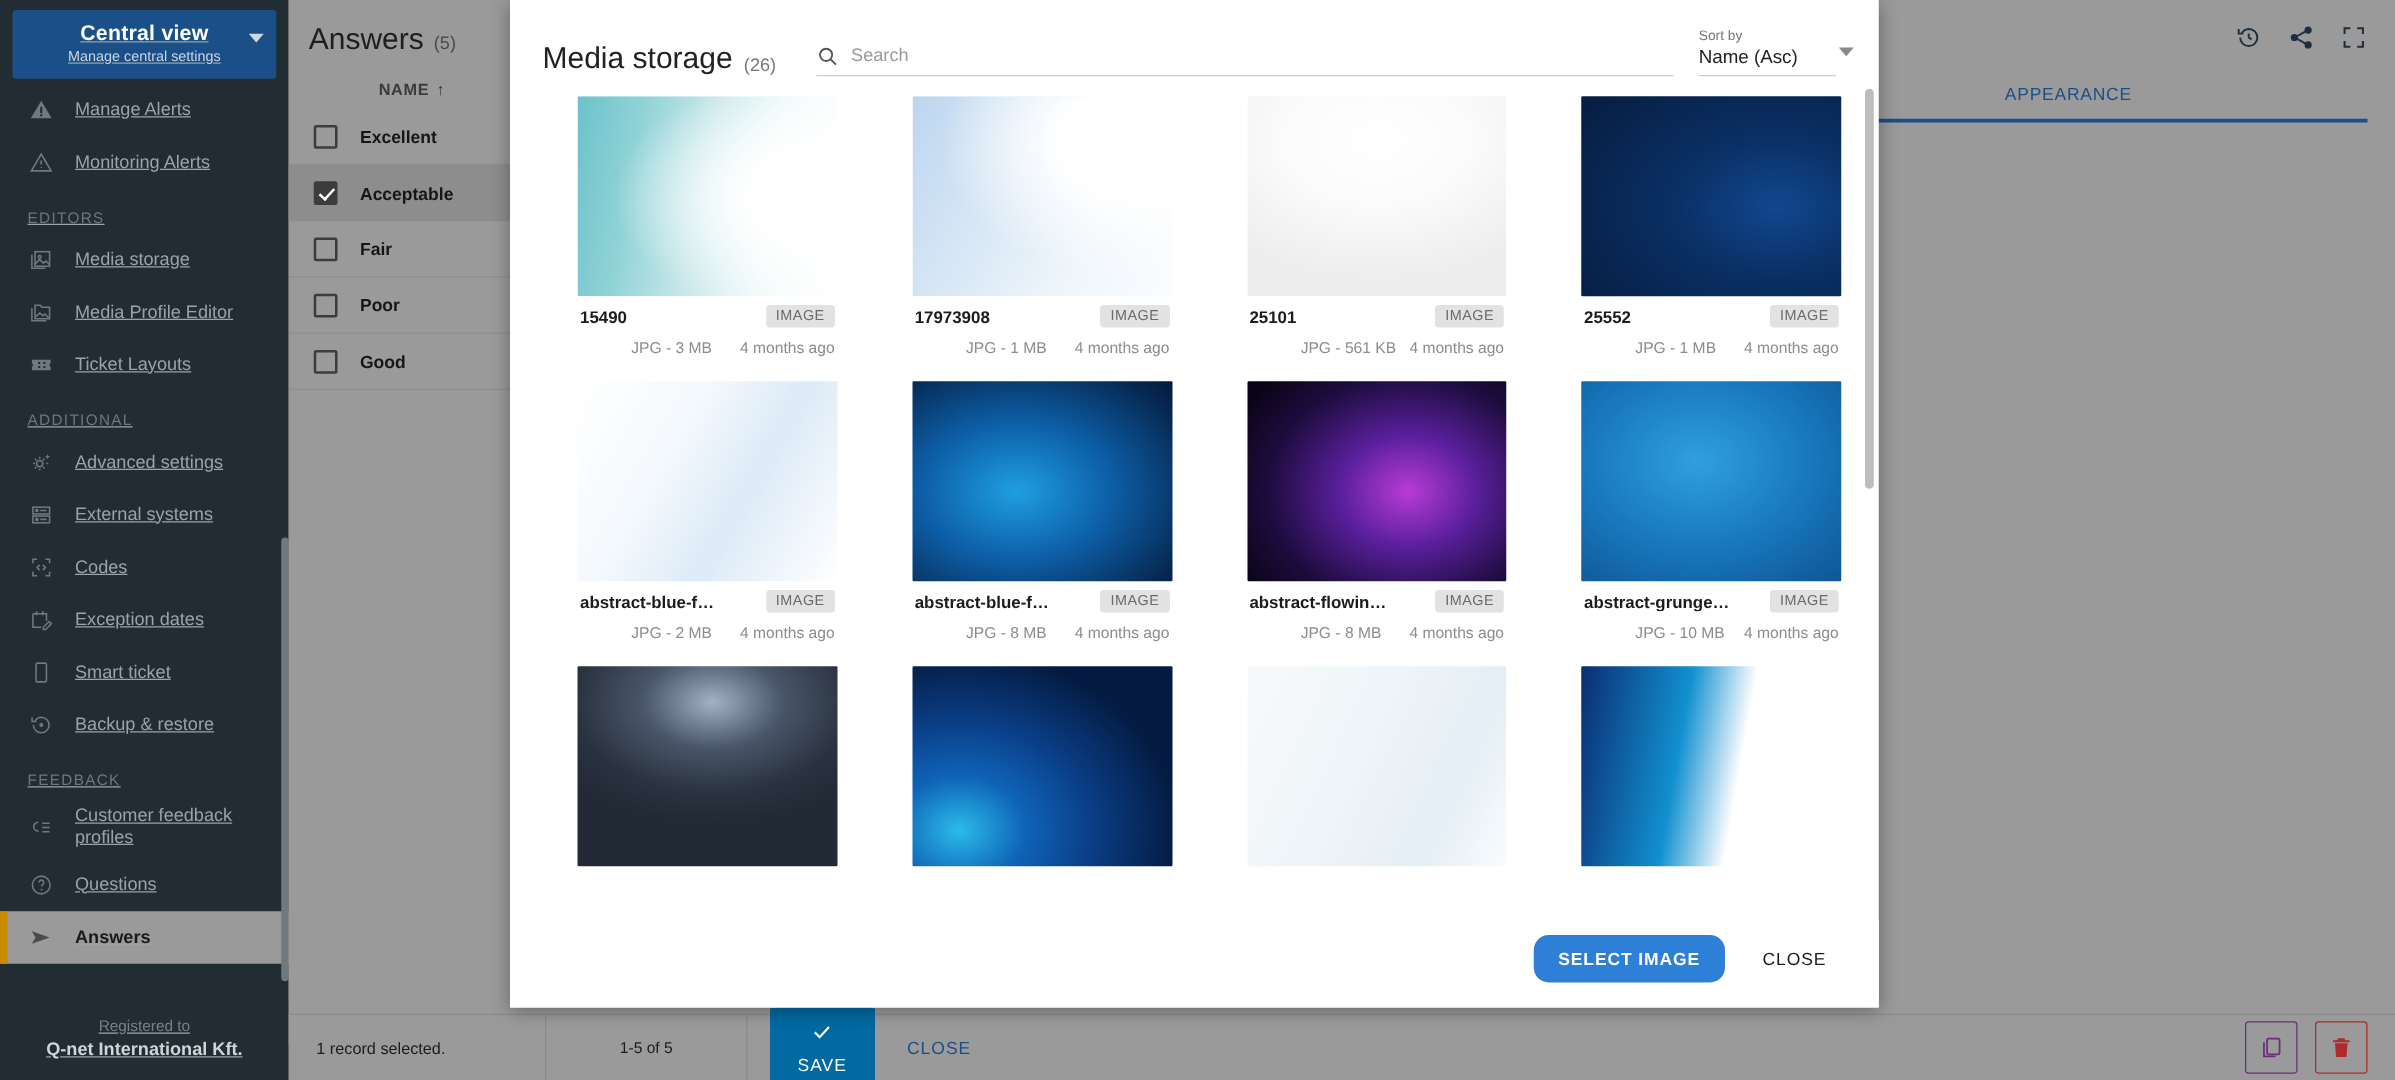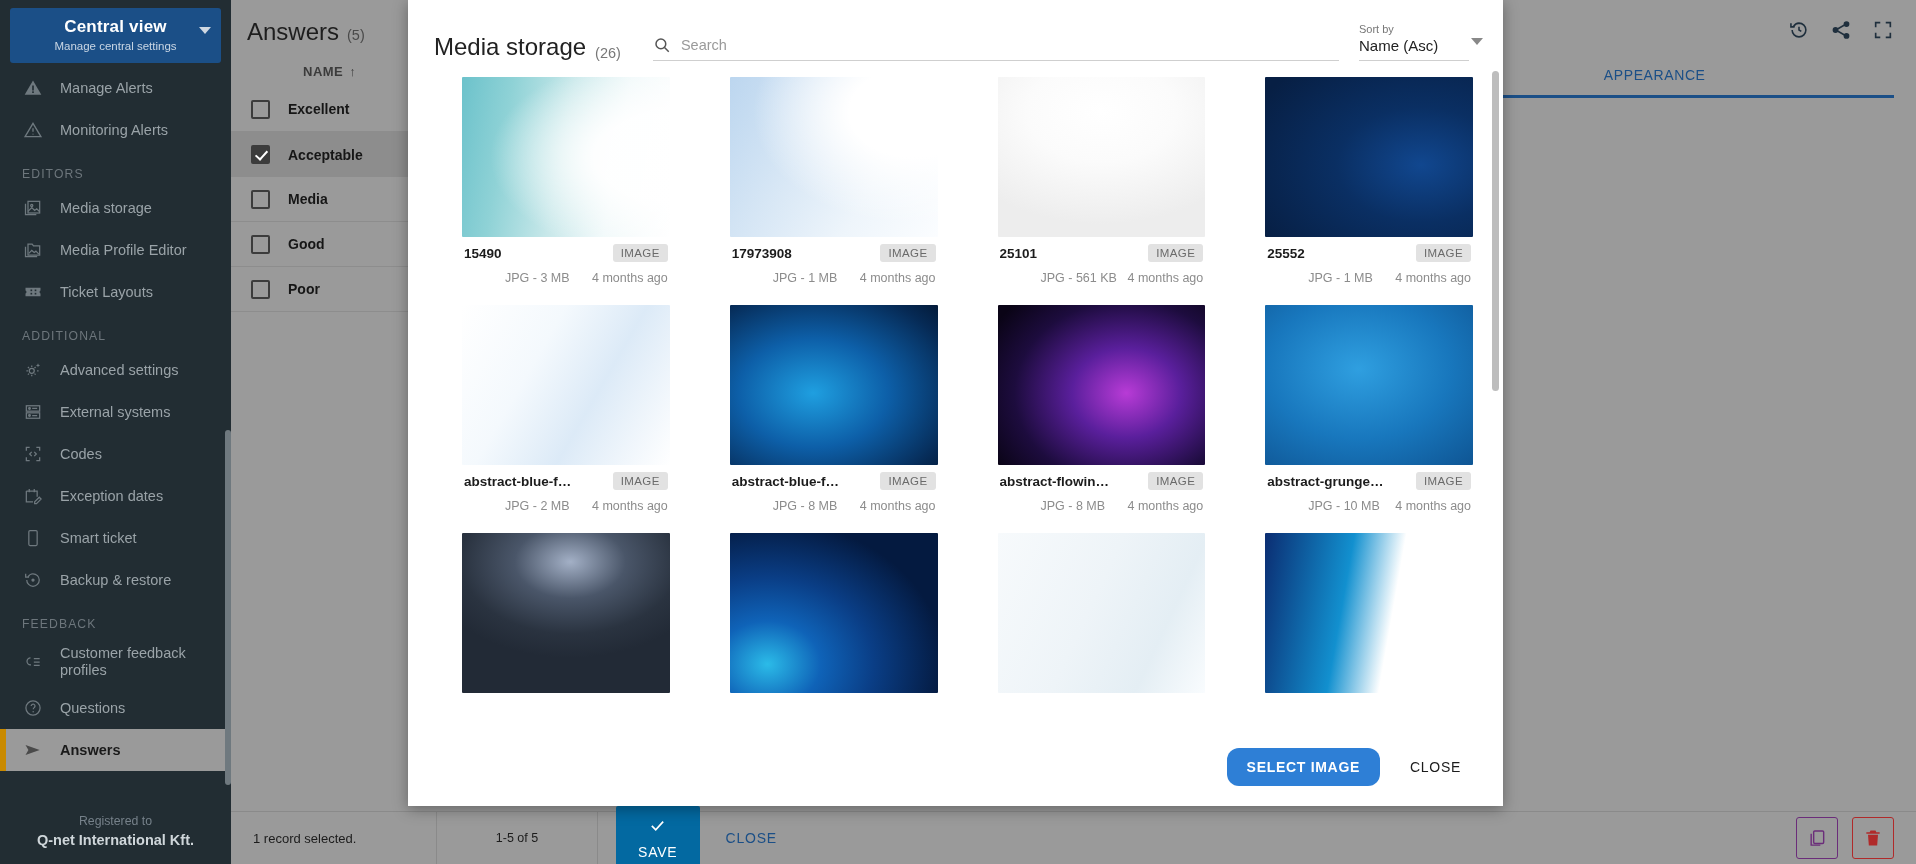--- a/index.html
+++ b/index.html
@@ -12,20 +12,21 @@
   .app { position: relative; width: 1916px; height: 864px; display: flex; }
 
   
   .sidebar {
     width: 231px; height: 864px;
     background: #222d33;
     color: #9aa3a8;
     display: flex; flex-direction: column;
     position: relative;
     flex: 0 0 231px;
+    text-decoration: underline;
   }
   .sidebar-scroll {
     flex: 1 1 auto;
     overflow: hidden;
     position: relative;
   }
   .brand-box {
     margin: 8px 10px 4px 10px;
     background: #1b4f87;
     border-radius: 3px;
@@ -464,29 +465,29 @@
       <div class="ans-row">
         <span class="ckbox"></span>
         <span class="ans-label">Excellent</span>
       </div>
       <div class="ans-row sel">
         <span class="ckbox checked"></span>
         <span class="ans-label">Acceptable</span>
       </div>
       <div class="ans-row">
         <span class="ckbox"></span>
-        <span class="ans-label">Media</span>
+        <span class="ans-label">Fair</span>
+      </div>
+      <div class="ans-row">
+        <span class="ckbox"></span>
+        <span class="ans-label">Poor</span>
       </div>
       <div class="ans-row">
         <span class="ckbox"></span>
         <span class="ans-label">Good</span>
-      </div>
-      <div class="ans-row">
-        <span class="ckbox"></span>
-        <span class="ans-label">Poor</span>
       </div>
     </section>
 
     <section class="right-pane">
       <div class="rp-head">
         <span class="rp-title">...ity</span>
         <span class="rp-count">(1 item)</span>
         <span class="rp-actions">
           <span>
             <svg viewBox="0 0 24 24" fill="none" stroke="currentColor" stroke-width="1.7">

